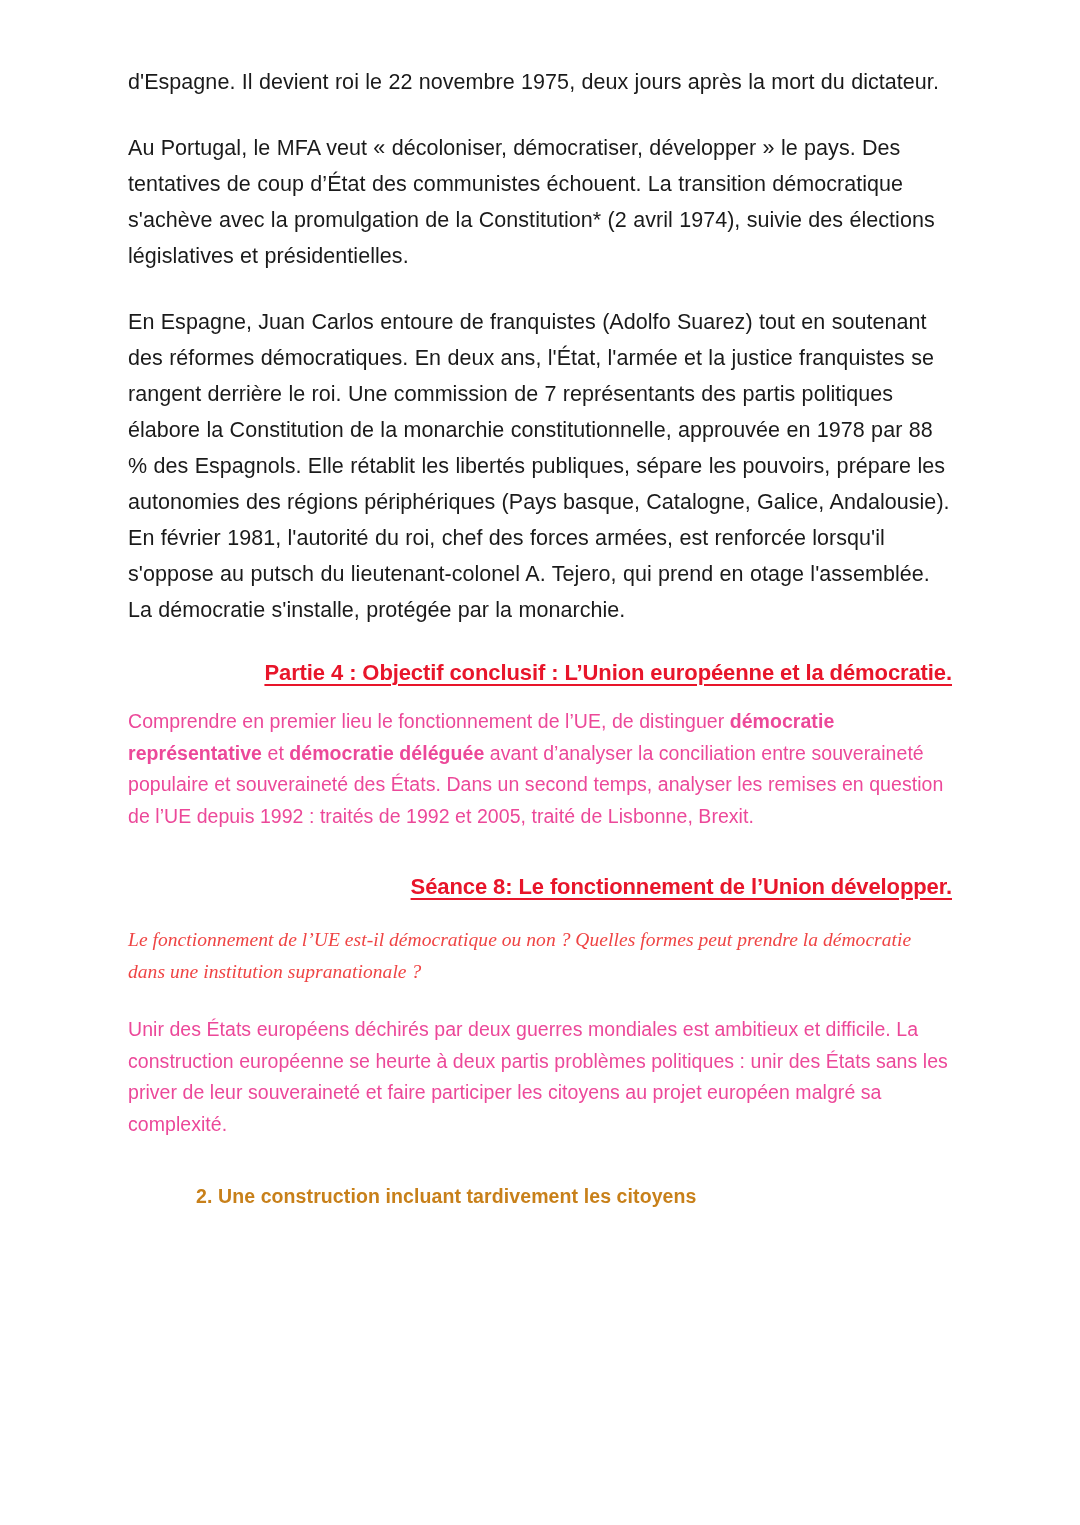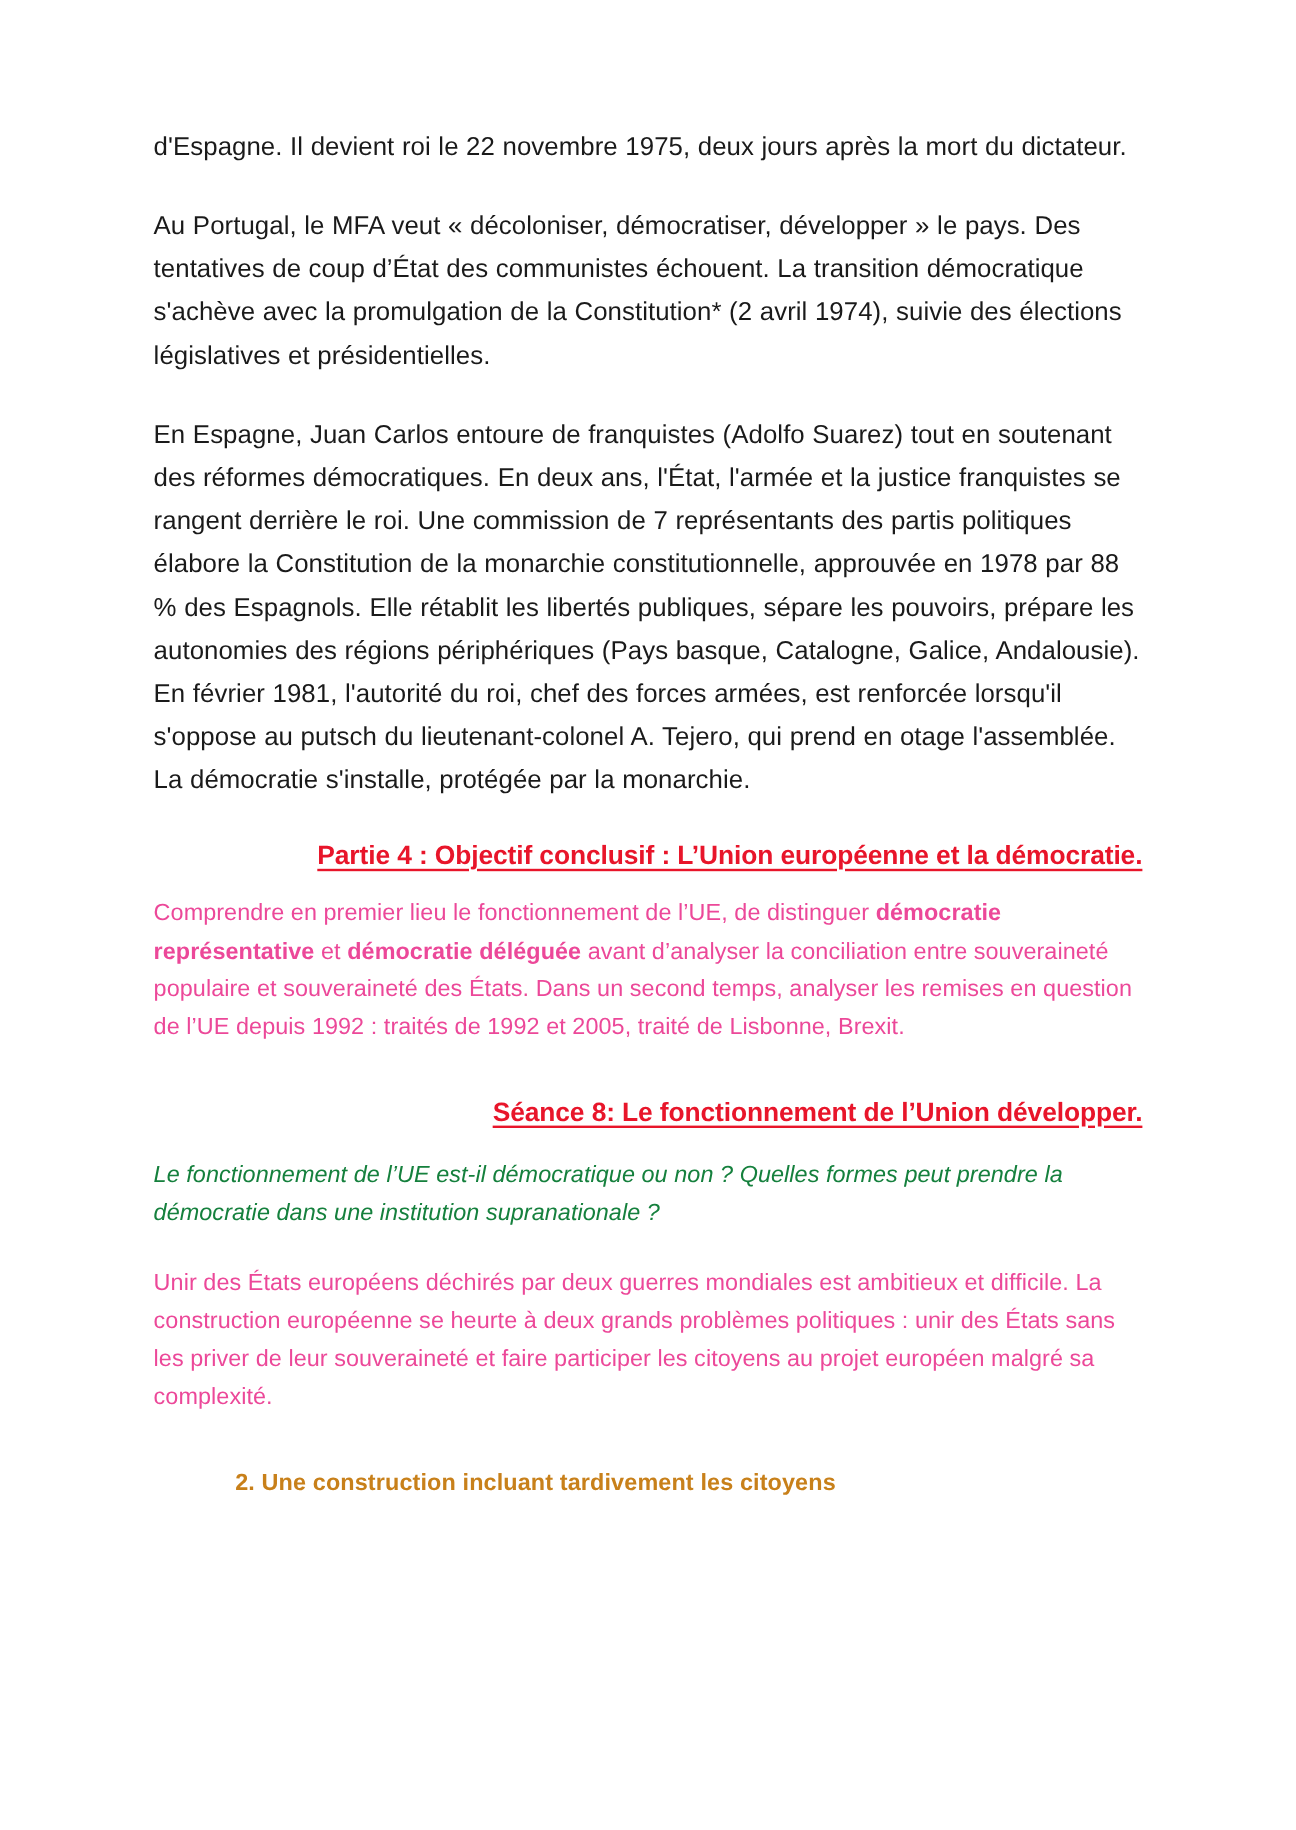--- a/index.html
+++ b/index.html
@@ -14,21 +14,21 @@
     font-family: "Liberation Sans", sans-serif;
     color: #000000;
     -webkit-font-smoothing: antialiased;
   }
   .page {
     position: relative;
     width: 1080px;
     height: 1525px;
     background: #ffffff;
     box-sizing: border-box;
-    padding: 104px 128px 0 128px;
+    padding: 64px 128px 0 128px;
     overflow: hidden;
   }
   .doc-body {
     width: 824px;
   }
 
   
   .p-lg {
     font-size: 21.5px;
     line-height: 36px;
@@ -78,23 +78,24 @@
     margin: 0 0 24px 0;
     letter-spacing: 0.05px;
   }
   .p-sm b { font-weight: bold; }
 
   
   .p-quest {
     font-size: 19.5px;
     line-height: 31.5px;
     font-style: italic;
-    color: #15803d;
+    color: #ef4444;
     margin: 0 0 27px 0;
     letter-spacing: 0.05px;
+    font-family: Liberation Serif, serif;
   }
 
   
   .h-orange {
     font-size: 19.5px;
     line-height: 28px;
     font-weight: bold;
     color: #c8801a;
     margin: 42px 0 0 68px;
     letter-spacing: 0.1px;
@@ -114,18 +115,18 @@
     <p class="p-lg">En Espagne, Juan Carlos entoure de franquistes (Adolfo Suarez) tout en soutenant des réformes démocratiques. En deux ans, l'État, l'armée et la justice franquistes se rangent derrière le roi. Une commission de 7 représentants des partis politiques élabore la Constitution de la monarchie constitutionnelle, approuvée en 1978 par 88 % des Espagnols. Elle rétablit les libertés publiques, sépare les pouvoirs, prépare les autonomies des régions périphériques (Pays basque, Catalogne, Galice, Andalousie). En février 1981, l'autorité du roi, chef des forces armées, est renforcée lorsqu'il s'oppose au putsch du lieutenant-colonel A. Tejero, qui prend en otage l'assemblée. La démocratie s'installe, protégée par la monarchie.</p>
 
     <h2 class="h-red">Partie 4 : Objectif conclusif : L’Union européenne et la démocratie.</h2>
 
     <p class="p-sm"><span>Comprendre en premier lieu le fonctionnement de l’UE, de distinguer </span><b>démocratie représentative</b><span> et </span><b>démocratie déléguée</b><span> avant d’analyser la conciliation entre souveraineté populaire et souveraineté des États. Dans un second temps, analyser les remises en question de l’UE depuis 1992 : traités de 1992 et 2005, traité de Lisbonne, Brexit.</span></p>
 
     <h2 class="h-red second">Séance 8: Le fonctionnement de l’Union développer.</h2>
 
     <p class="p-quest">Le fonctionnement de l’UE est-il démocratique ou non ? Quelles formes peut prendre la démocratie dans une institution supranationale ?</p>
 
-    <p class="p-sm">Unir des États européens déchirés par deux guerres mondiales est ambitieux et difficile. La construction européenne se heurte à deux grands problèmes politiques : unir des États sans les priver de leur souveraineté et faire participer les citoyens au projet européen malgré sa complexité.</p>
+    <p class="p-sm">Unir des États européens déchirés par deux guerres mondiales est ambitieux et difficile. La construction européenne se heurte à deux partis problèmes politiques : unir des États sans les priver de leur souveraineté et faire participer les citoyens au projet européen malgré sa complexité.</p>
 
     <h3 class="h-orange">2. Une construction incluant tardivement les citoyens</h3>
 
   </div>
 </div>
 
 </body></html>

